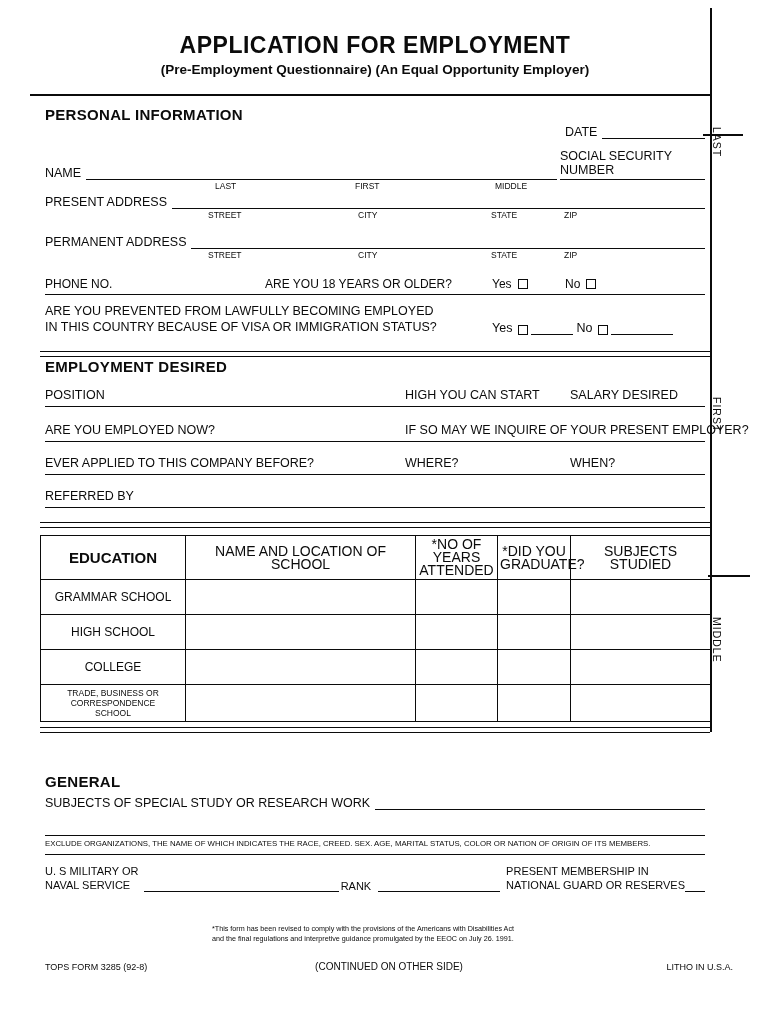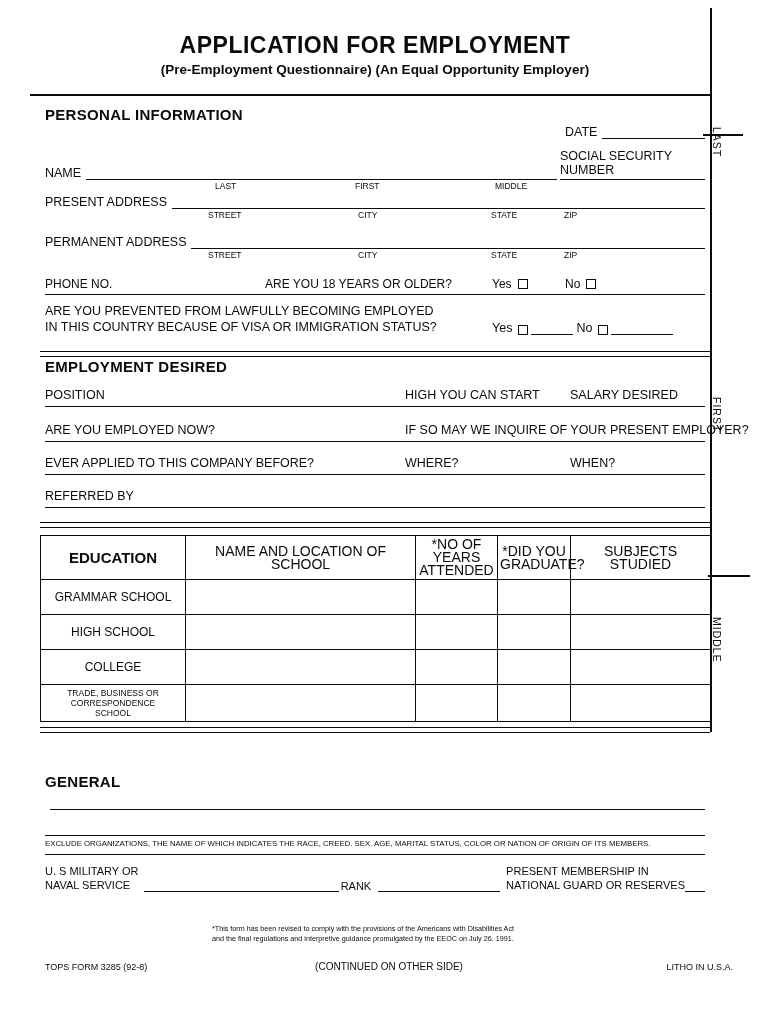--- a/index.html
+++ b/index.html
@@ -241,20 +241,21 @@
     </tbody>
       </table>
   </div>
 
   <div class="drule d3"></div>
 
   <div class="sec sec-general">
     <h2>GENERAL</h2>
 
     <div class="grow g-sub">
+      <span class="lbl">SUBJECTS OF SPECIAL STUDY OR RESEARCH WORK</span>
       <span class="wline"></span>
     </div>
     <div class="g-blank"></div>
 
 
 
     <div class="note">EXCLUDE ORGANIZATIONS, THE NAME OF WHICH INDICATES THE RACE, CREED. SEX. AGE, MARITAL STATUS, COLOR OR NATION OF ORIGIN OF ITS MEMBERS.</div>
     <div class="hline"></div>
 
     <div class="mil">

